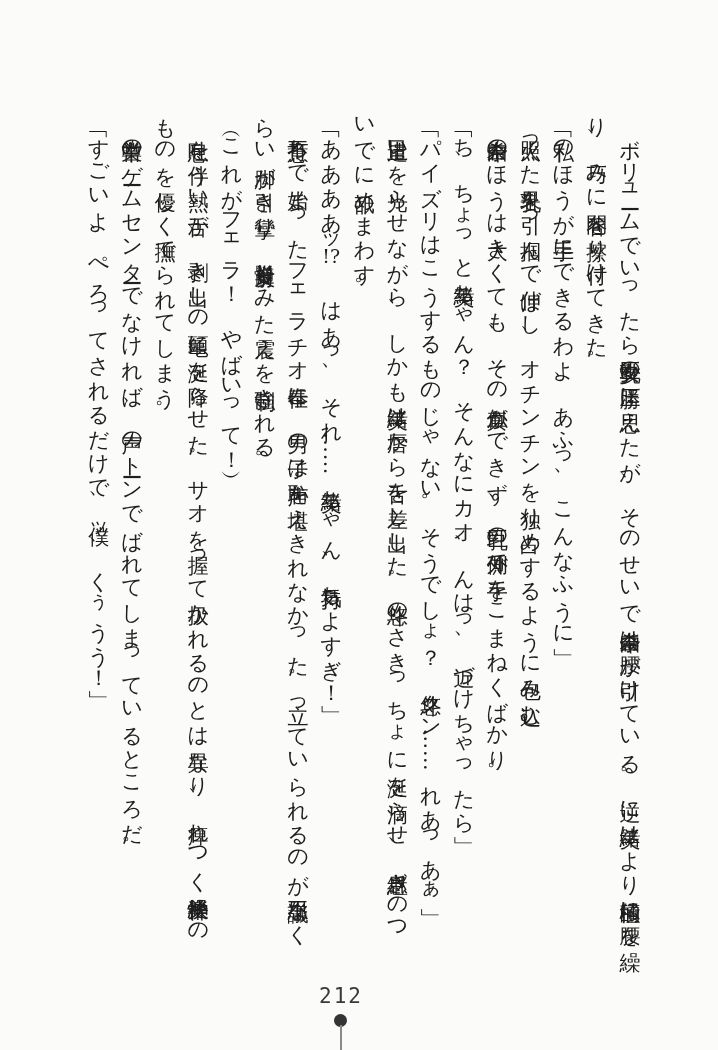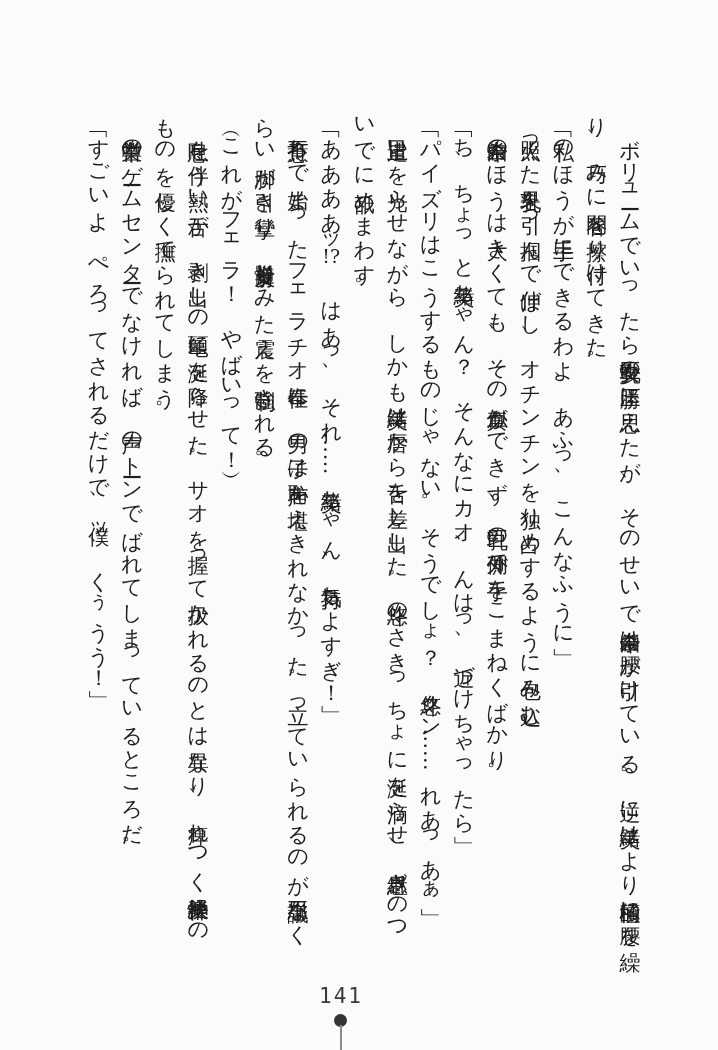--- a/index.html
+++ b/index.html
@@ -88,20 +88,20 @@
     <p>「パイズリはこうするものじゃない。そうでしょ？　悠斗クン……れあっあぁ」</p>
     <p>上目遣いを光らせながら、しかも美緒は唇から舌を差し出した。悠斗のさきっちょに涎を滴らせ、息継ぎのついでに舐めまわす。</p>
     <p>「ああああッ<span class="tcy">!?</span>　はあっ、それ……美緒ちゃん、気持ちよすぎ！」</p>
     <p>不意打ちで始まったフェラチオ奉仕に、男の子は恥声を堪えきれなかった。立っていられるのが不思議なくらい脚が引き攣り、脊髄反射じみた震えを強制される。</p>
     <p>（これがフェラ！　やばいって！）</p>
     <p>吐息を伴う熱い舌が、剥き出しの亀頭に涎を降らせた。サオを握って扱かれるのとは異なり、痺れつく快楽神経そのものを優しく撫でられてしまう。</p>
     <p>営業中のゲームセンターでなければ、声のトーンでばれてしまっているところだ。</p>
     <p>「すごいよ、ぺろってされるだけで、僕ッ、くぅうう！」</p>
   </div>
 
-  <div class="page-number">141</div>
+  <div class="page-number">212</div>
 
   <div class="page-marker">
     <div class="dot"></div>
     <div class="stem"></div>
   </div>
 
 </div>
 
 </body></html>

